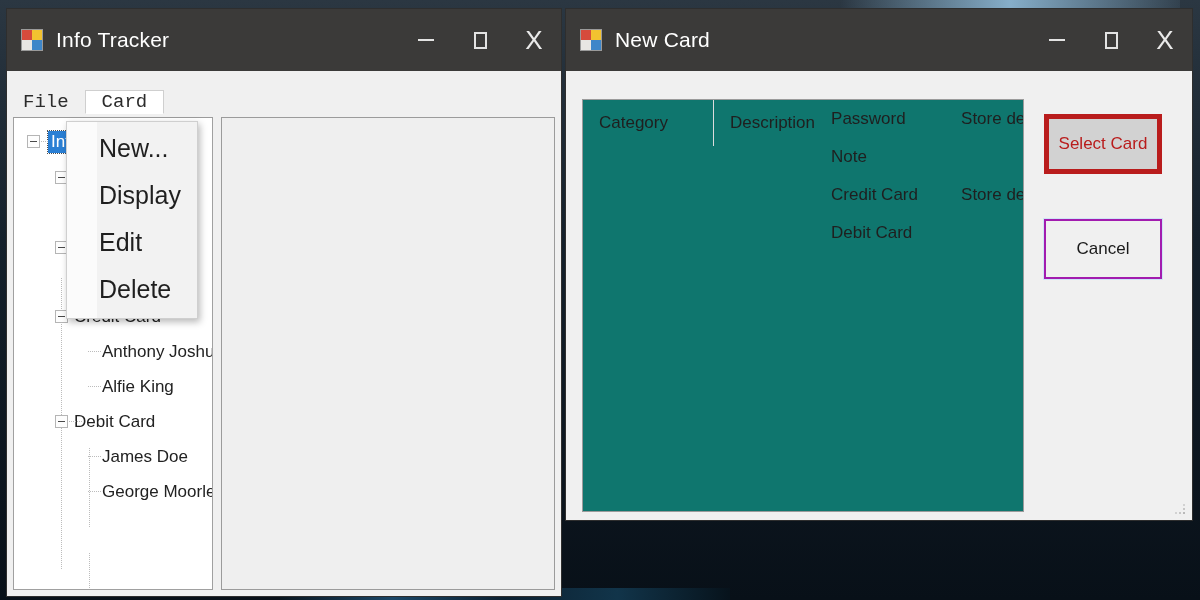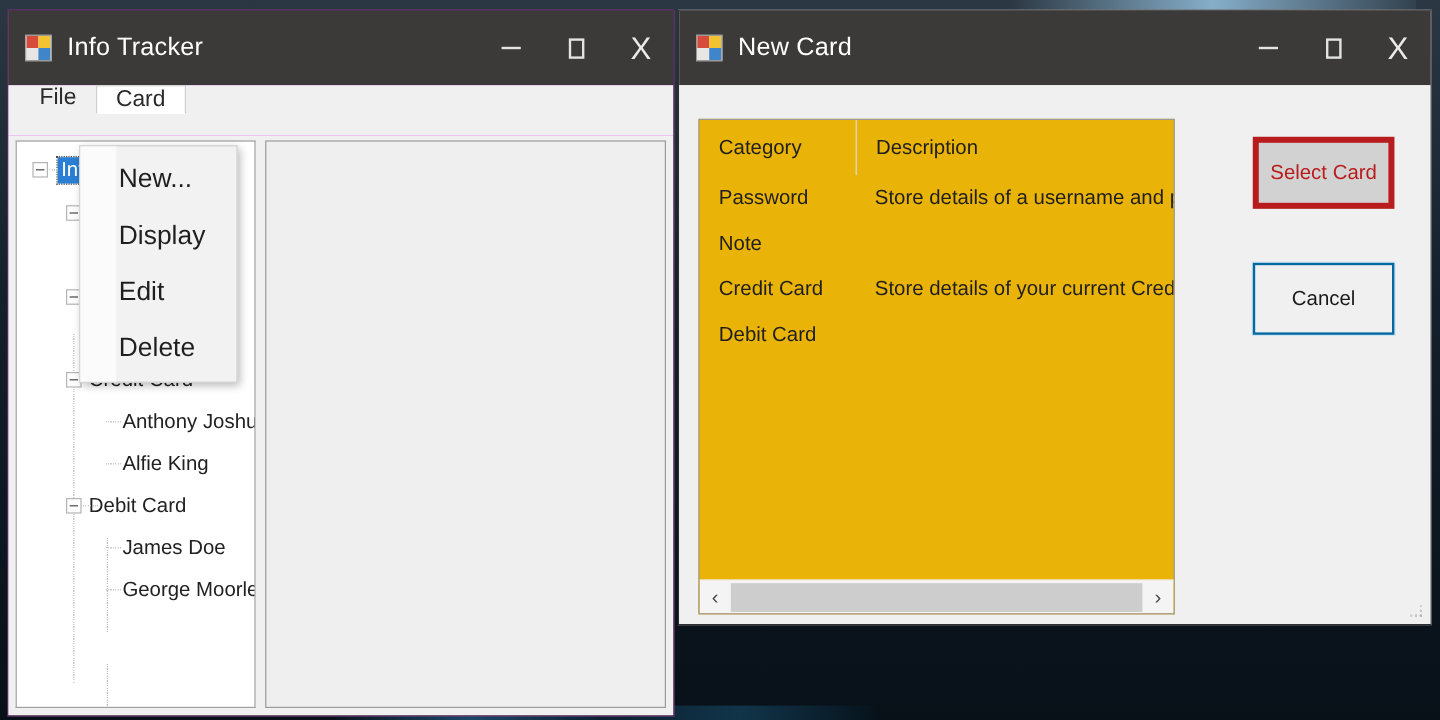--- a/index.html
+++ b/index.html
@@ -97,25 +97,25 @@
   }
   .cap-btn .glyph-close {
     font-size: 26px; font-weight: 300; color: #eaeaea;
     font-family: "Liberation Sans", sans-serif;
   }
 
   .menubar {
     height: 42px;
     background: #f0f0f0;
     display: flex;
-    align-items: flex-start;
-    padding-left: 10px;
+    align-items: flex-end;
     flex: 0 0 auto;
     position: relative;
     z-index: 30;
+    font-family: Liberation Mono, monospace;
   }
   .menu-item {
     padding: 0 16px;
     display: flex;
     align-items: center;
     font-size: 19px;
     color: #2b2b2b;
   }
   .menu-item.open {
     background: #ffffff;
@@ -216,21 +216,21 @@
     left: 0; top: 0; bottom: 0;
     width: 30px;
     background: #fbfbfb;
   }
   .dropdown-item {
     position: relative;
     height: 47px;
     display: flex;
     align-items: center;
     padding-left: 32px;
-    font-size: 22px;
+    font-size: 25px;
     color: #1f1f1f;
     white-space: nowrap;
   }
 
   
   .win-dialog {
     position: absolute;
     left: 565px; top: 8px;
     width: 628px; height: 513px;
     background: #f0f0f0;
@@ -239,25 +239,25 @@
     flex-direction: column;
   }
   .dialog-body {
     flex: 1 1 auto;
     position: relative;
     background: #f0f0f0;
   }
   .listview {
     position: absolute;
     left: 16px; top: 28px;
-    width: 397px; height: 413px;
-    background: #eab308;
+    width: 442px; height: 413px;
+    background: #0f766e;
     border: 1px solid #9b9b9b;
     display: flex;
-    flex-direction: column;
+    flex-direction: row;
     overflow: hidden;
   }
   .lv-header {
     display: flex;
     height: 46px;
     align-items: center;
     flex: 0 0 auto;
   }
   .lv-header .col {
     font-size: 17px;
@@ -313,21 +313,21 @@
   }
   .btn-select {
     left: 478px; top: 43px;
     background: #d2d2d2;
     border: 5px solid #b91c1c;
     color: #b91c1c;
   }
   .btn-cancel {
     left: 478px; top: 148px;
     background: #f0f0f0;
-    border: 2px solid #0369a1;
+    border: 2px solid #a21caf;
     color: #1a1a1a;
     box-shadow: 0 0 0 1px #cfe4f6;
   }
   .resize-grip {
     position: absolute;
     right: 5px; bottom: 4px;
     width: 14px; height: 14px;
     background:
       radial-gradient(circle at 11px 11px, #b9b9b9 1px, transparent 1.2px),
       radial-gradient(circle at 7px 11px, #c6c6c6 1px, transparent 1.2px),

